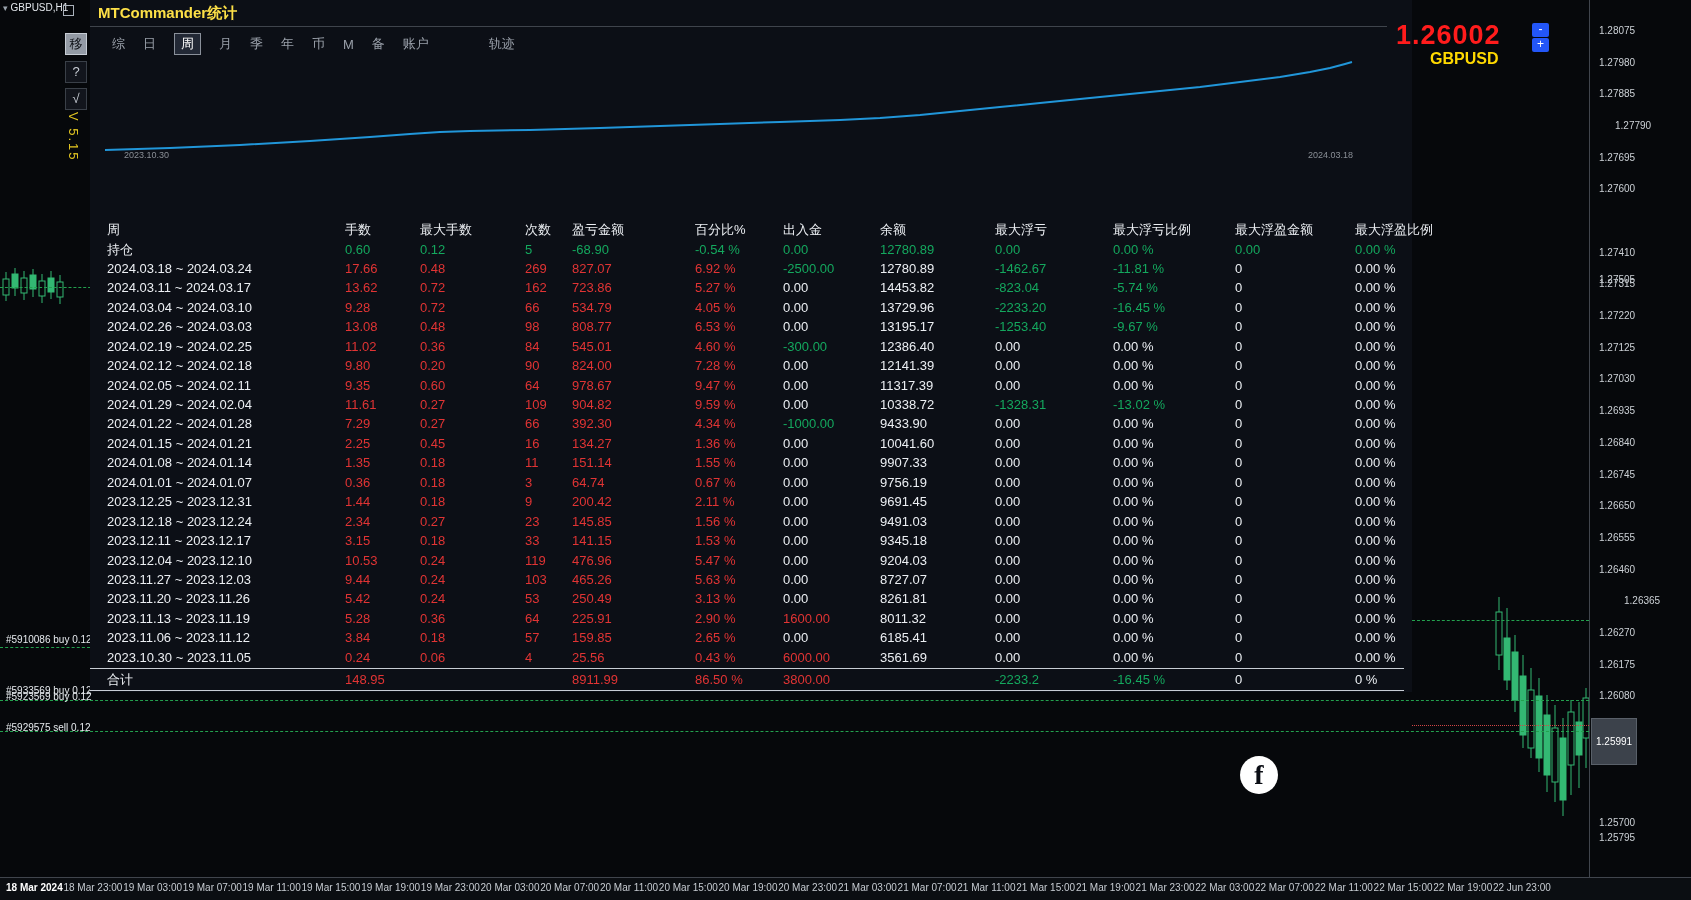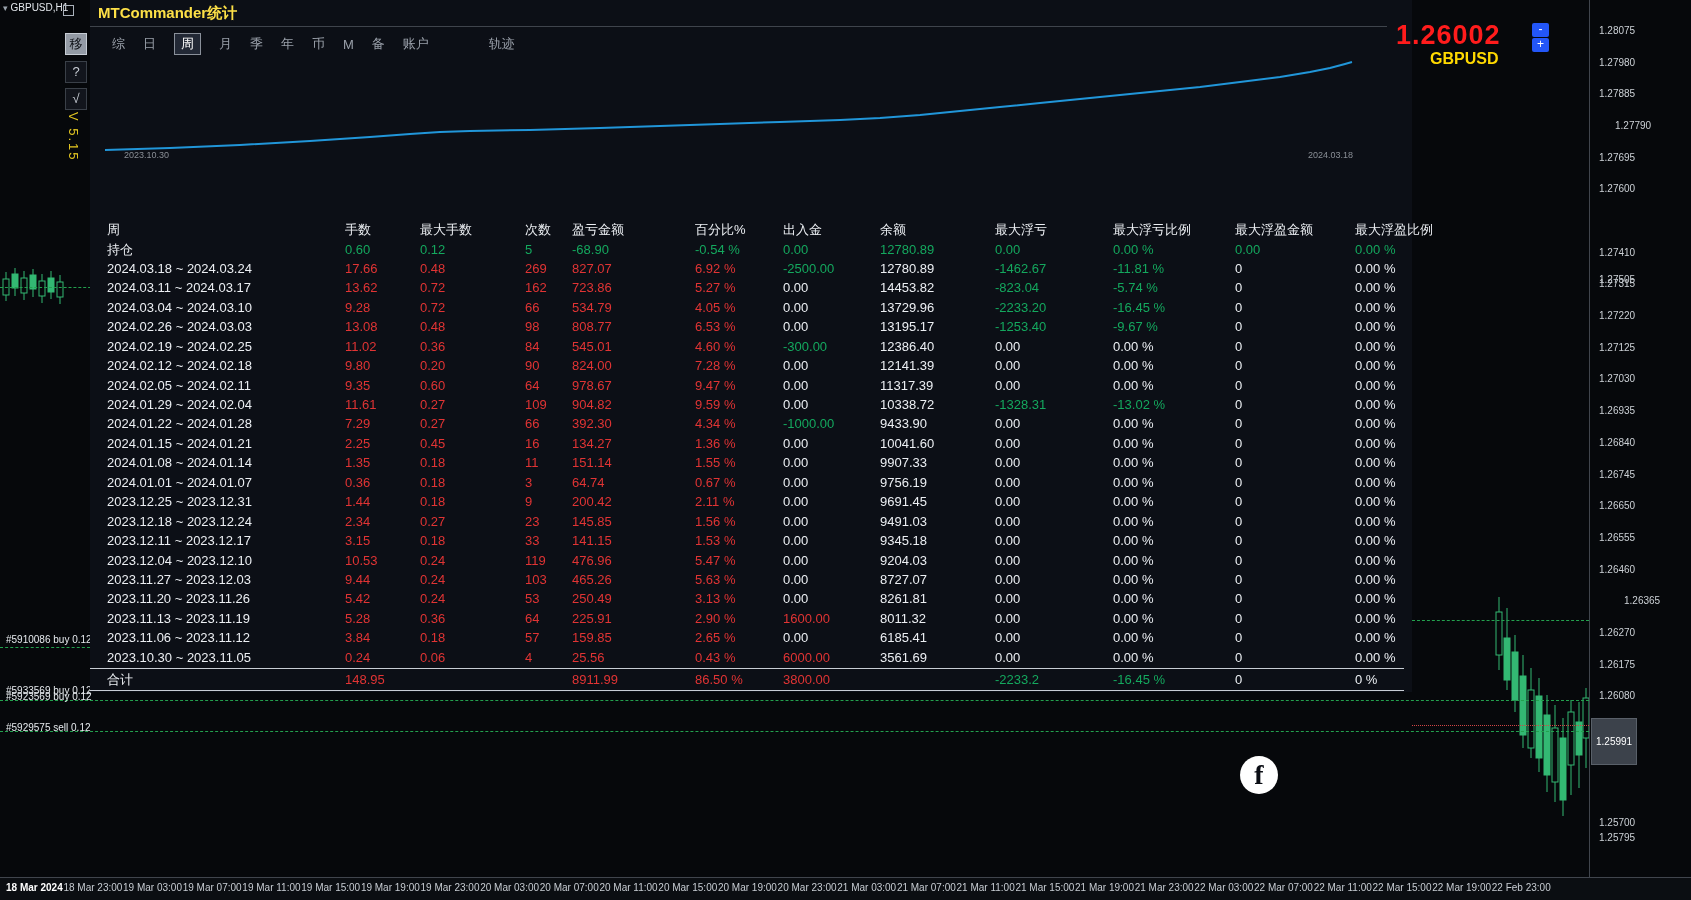--- a/index.html
+++ b/index.html
@@ -574,21 +574,21 @@
         <span class="tlabel">21 Mar 07:00</span>
         <span class="tlabel">21 Mar 11:00</span>
         <span class="tlabel">21 Mar 15:00</span>
         <span class="tlabel">21 Mar 19:00</span>
         <span class="tlabel">21 Mar 23:00</span>
         <span class="tlabel">22 Mar 03:00</span>
         <span class="tlabel">22 Mar 07:00</span>
         <span class="tlabel">22 Mar 11:00</span>
         <span class="tlabel">22 Mar 15:00</span>
         <span class="tlabel">22 Mar 19:00</span>
-        <span class="tlabel">22 Feb 23:00</span>
+        <span class="tlabel">22 Jun 23:00</span>
       </div>
   </div>
 
   <div class="wm">
     <span class="fb">f</span>
   </div>
 
 </div>
 
 </body></html>

